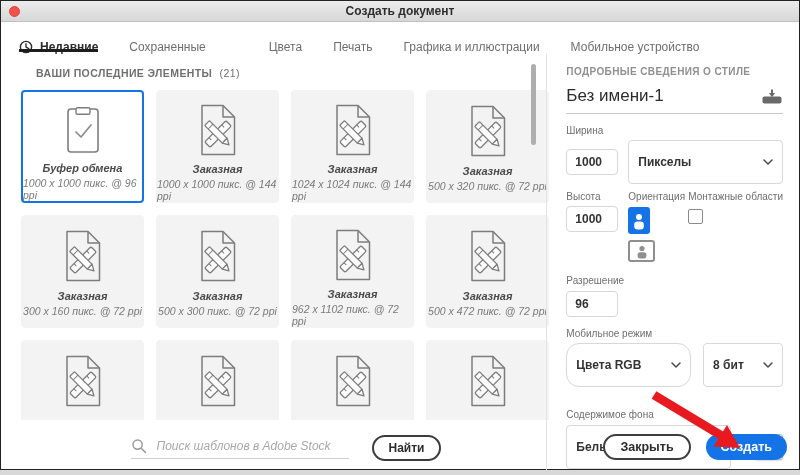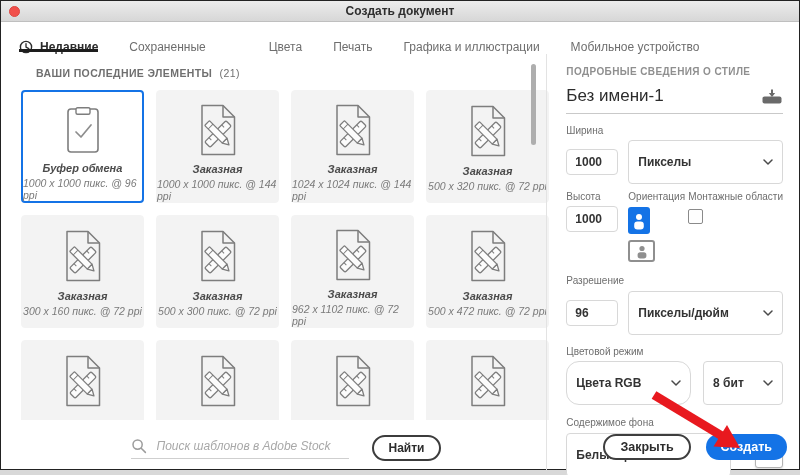--- a/index.html
+++ b/index.html
@@ -464,45 +464,39 @@
         </div>
         <div style="flex:1;min-width:0;">
           <div class="fld-label">Монтажные области</div>
           <div class="checkbox" style="margin-top:7px;"></div>
         </div>
       </div>
 
       <div class="fld-label" style="margin-top:13px;">Разрешение</div>
       <div class="row" style="margin-top:5px;gap:10px;">
         <input class="tbox" style="width: 52px;" value="96">
-        <div class="sel" style="flex:1;">
-          <span>Пикселы/дюйм</span>
-          <svg class="chev" width="10" height="6" viewBox="0 0 10 6">
-            <polyline points="1,1 5,5 9,1" fill="none" stroke="#4a4a4a" stroke-width="1.5" stroke-linecap="round" stroke-linejoin="round"></polyline>
-          </svg>
-        </div>
-      </div>
-
-      <div class="fld-label" style="margin-top:11px;">Цветовой режим</div>
+      </div>
+
+      <div class="fld-label" style="margin-top:11px;">Мобильное режим</div>
       <div class="row" style="margin-top:4px;gap:12px;">
         <div class="sel" style="flex:1.75;border-radius:13px;">
           <span>Цвета RGB</span>
           <svg class="chev" width="10" height="6" viewBox="0 0 10 6">
             <polyline points="1,1 5,5 9,1" fill="none" stroke="#4a4a4a" stroke-width="1.5" stroke-linecap="round" stroke-linejoin="round"></polyline>
           </svg>
         </div>
         <div class="sel" style="flex:1;">
           <span>8 бит</span>
           <svg class="chev" width="10" height="6" viewBox="0 0 10 6">
             <polyline points="1,1 5,5 9,1" fill="none" stroke="#4a4a4a" stroke-width="1.5" stroke-linecap="round" stroke-linejoin="round"></polyline>
           </svg>
         </div>
       </div>
 
-      <div class="fld-label" style="margin-top:12px;">Содержимое фона</div>
+      <div class="fld-label" style="margin-top:22px;">Содержимое фона</div>
       <div class="row" style="margin-top:5px;gap:24px;">
         <div class="sel" style="flex:1;">
           <span>Белый фон</span>
           <svg class="chev" width="10" height="6" viewBox="0 0 10 6">
             <polyline points="1,1 5,5 9,1" fill="none" stroke="#4a4a4a" stroke-width="1.5" stroke-linecap="round" stroke-linejoin="round"></polyline>
           </svg>
         </div>
         <div class="swatch"></div>
       </div>
 

